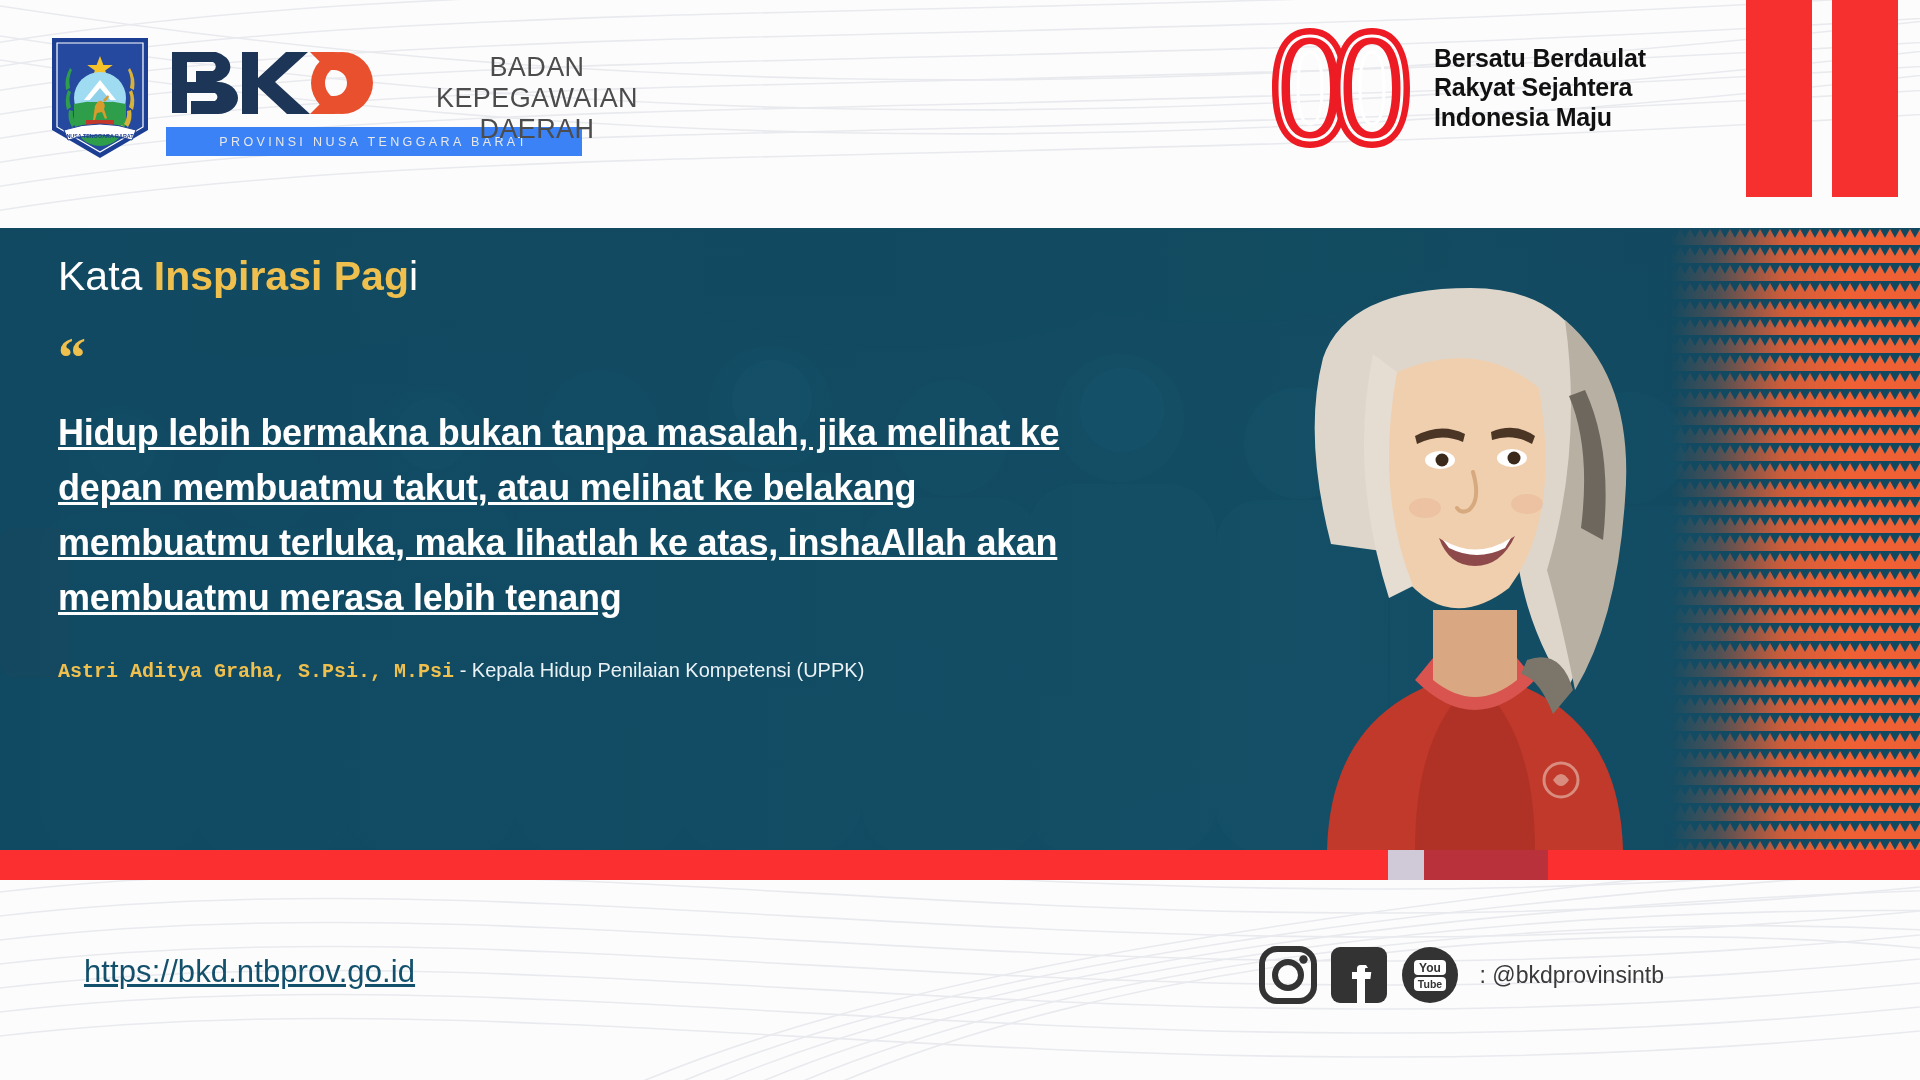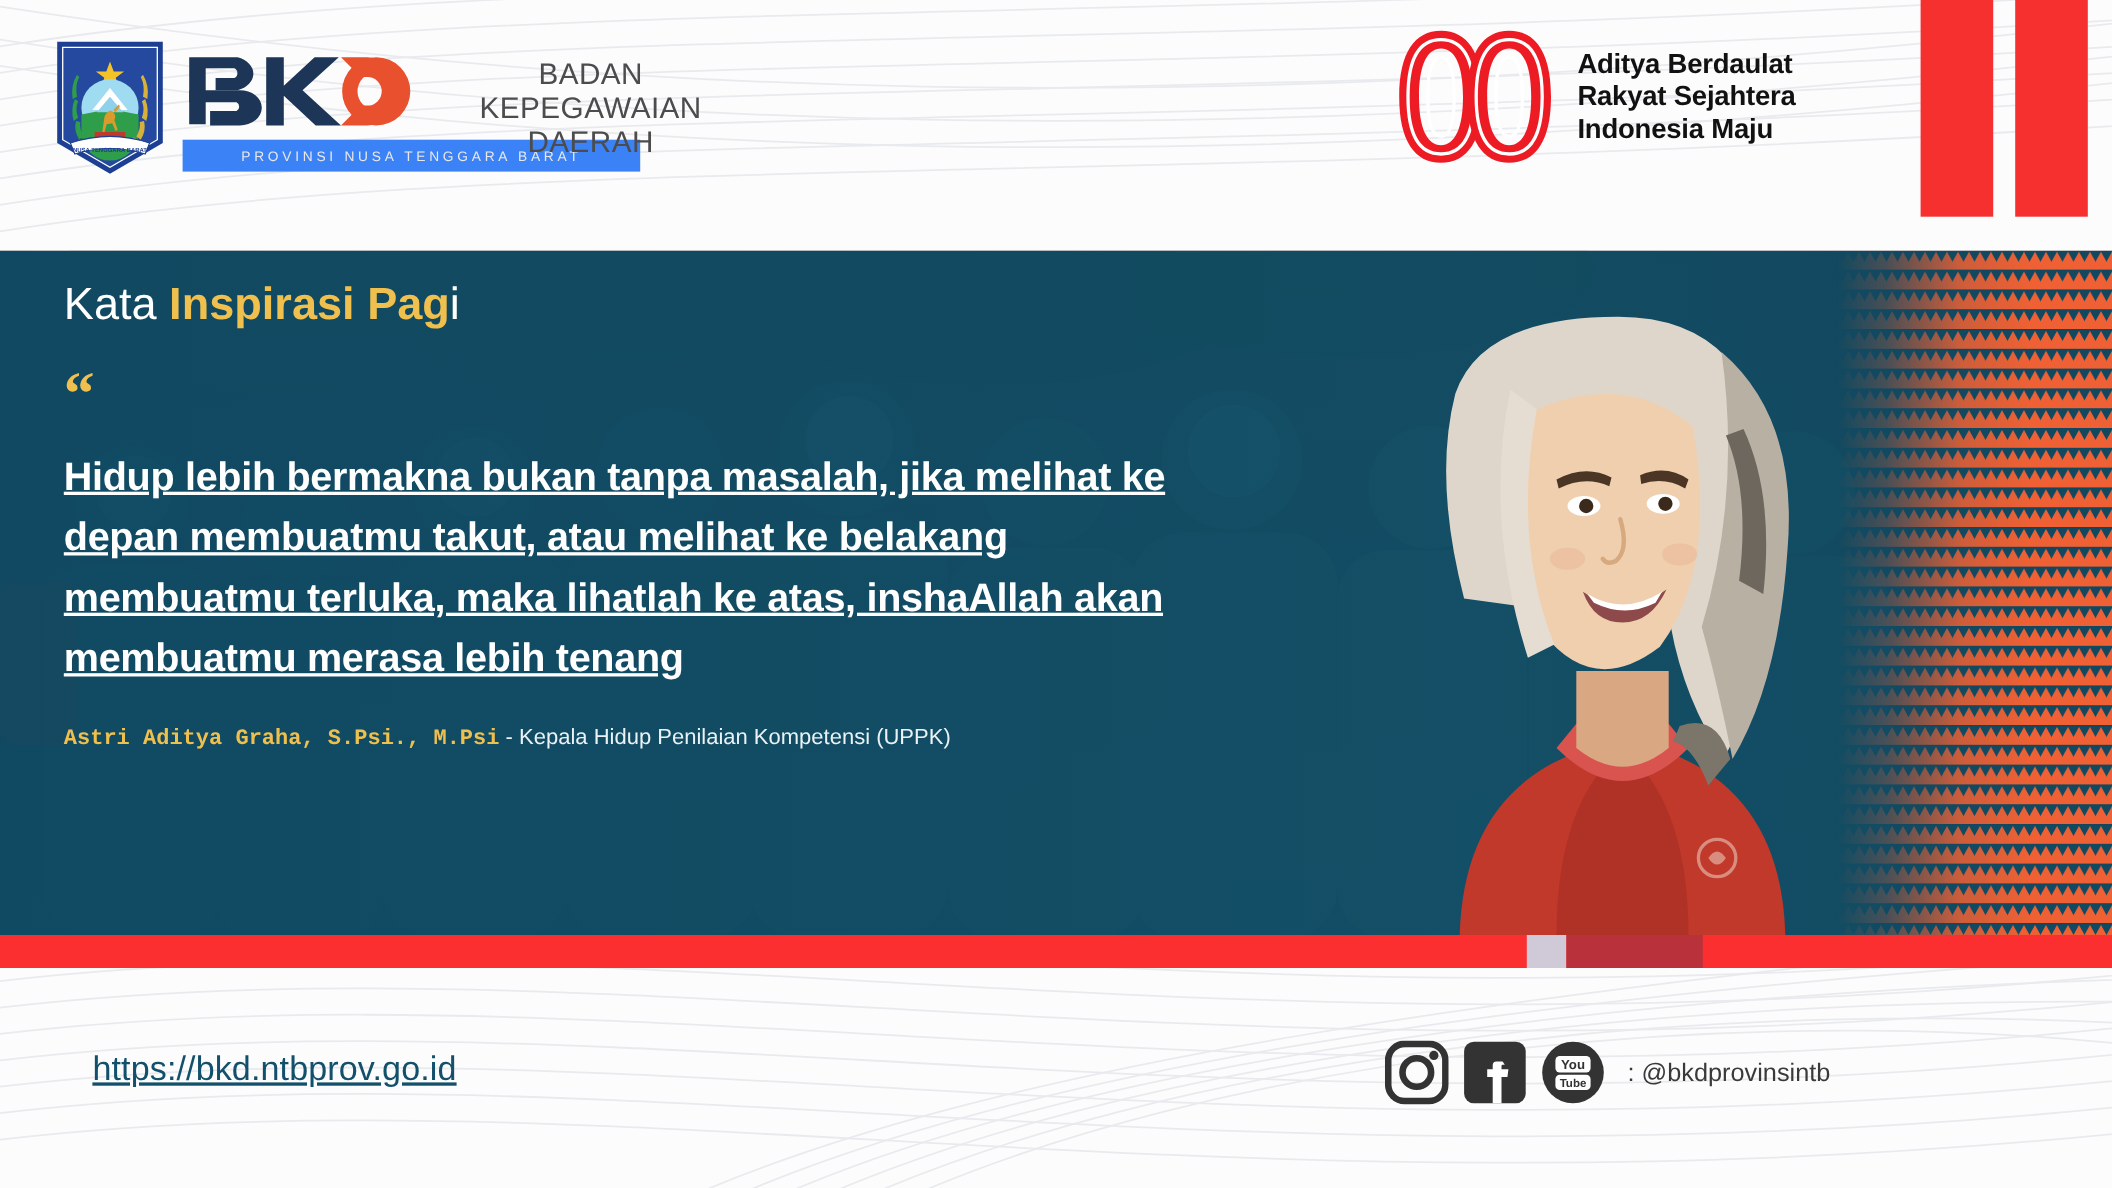--- a/index.html
+++ b/index.html
@@ -55,21 +55,21 @@
   }
 
   .redbar{ position:absolute; top:0; width:66px; height:197px; background:#f62f2f; }
   .redbar.a{ left:1746px; }
   .redbar.b{ left:1832px; }
 
   
   .banner{
     position:absolute; left:0; top:228px; width:1920px; height:622px;
     overflow:hidden; z-index:4;
-    background:#000000;
+    background:#701a75;
   }
   .banner-photo{ position:absolute; inset:0; }
   .banner-photo svg{ width:1920px; height:622px; display:block; }
   .banner-tint{
     position:absolute; inset:0;
     background:linear-gradient(90deg, rgba(16,74,99,.93) 0%, rgba(17,77,101,.86) 45%, rgba(18,80,104,.80) 70%, rgba(17,74,98,.88) 100%);
   }
 
   
   .tri-pattern{
@@ -230,21 +230,21 @@
                  M44 18 C56 18 64 32 64 62 C64 92 56 106 44 106 C32 106 24 92 24 62 C24 32 32 18 44 18 Z"></path>
         <path d="M44 10 C24 10 14 28 14 62 C14 96 24 114 44 114 C64 114 74 96 74 62 C74 28 64 10 44 10 Z
                  M44 26 C52 26 56 38 56 62 C56 86 52 98 44 98 C36 98 32 86 32 62 C32 38 36 26 44 26 Z" fill="none" stroke="#ffffff" stroke-width="3"></path>
         <path d="M106 2 C82 2 68 22 68 62 C68 102 82 122 106 122 C130 122 144 102 144 62 C144 22 130 2 106 2 Z
                  M106 18 C118 18 126 32 126 62 C126 92 118 106 106 106 C94 106 86 92 86 62 C86 32 94 18 106 18 Z"></path>
         <path d="M106 10 C86 10 76 28 76 62 C76 96 86 114 106 114 C126 114 136 96 136 62 C136 28 126 10 106 10 Z
                  M106 26 C114 26 118 38 118 62 C118 86 114 98 106 98 C98 98 94 86 94 62 C94 38 98 26 106 26 Z" fill="none" stroke="#ffffff" stroke-width="3"></path>
       </g>
     </svg>
     <div class="slogan">
-      <div>Aditya Berdaulat</div>
+      <div>Bersatu Berdaulat</div>
       <div>Rakyat Sejahtera</div>
       <div>Indonesia Maju</div>
     </div>
   </div>
 
   <div class="redbar a"></div>
   <div class="redbar b"></div>
 </div>
 
 <div class="banner">

